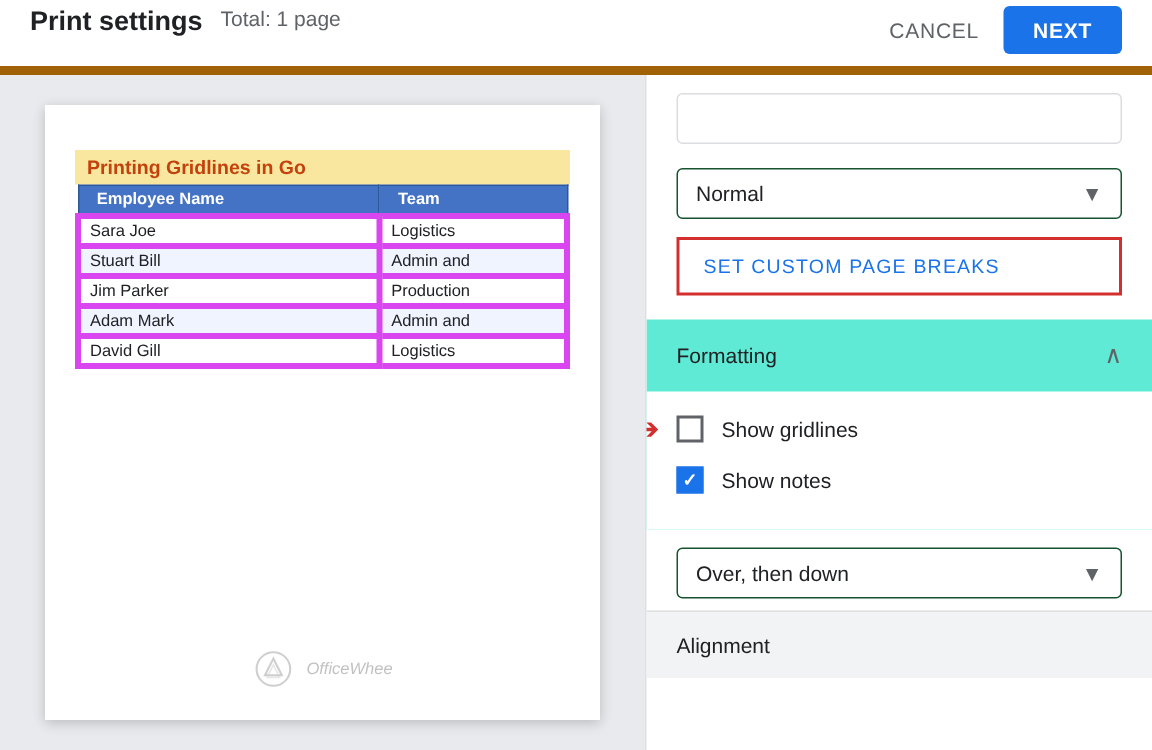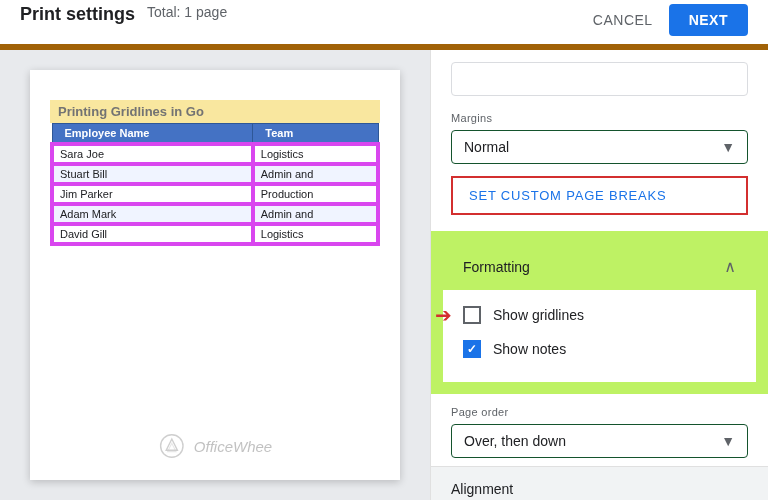--- a/index.html
+++ b/index.html
@@ -72,21 +72,21 @@
       box-shadow: 0 2px 8px rgba(0,0,0,0.2);
       overflow: hidden;
       position: relative;
     }
     .page-content {
       padding: 20px;
       padding-top: 30px;
     }
     .spreadsheet-title {
       background: #f9e79f;
-      color: #737373;
+      color: #c2410c;
       font-weight: bold;
       font-size: 13px;
       padding: 4px 8px;
       margin-bottom: 0;
       text-align: left;
     }
     .spreadsheet-table {
       width: 100%;
       border-collapse: collapse;
       font-size: 11px;
@@ -117,21 +117,21 @@
       display: flex;
       align-items: center;
       gap: 8px;
       opacity: 0.4;
     }
     .watermark-logo {
       width: 28px;
       height: 28px;
     }
     .watermark-text {
-      font-size: 15px;
+      font-size: 11px;
       color: #666;
       font-style: italic;
     }
 
     
     .settings-panel {
       flex: 1;
       background: #fff;
       padding: 0;
       overflow-y: auto;
@@ -191,22 +191,22 @@
       font-weight: 400;
       letter-spacing: 0.8px;
       cursor: pointer;
       text-align: left;
       width: calc(100% - 40px);
       display: block;
     }
 
     
     .formatting-section {
-      background: #bef264;
-      padding: 12px;
+      background: #5eead4;
+      padding: 0;
     }
     .formatting-header {
       display: flex;
       align-items: center;
       padding: 14px 20px;
       cursor: pointer;
     }
     .formatting-title {
       flex: 1;
       font-size: 14px;
@@ -345,21 +345,20 @@
     </div>
   </div>
 
   <div class="settings-panel">
 
     <div class="top-input">
       <input class="input-field" type="text" value="" style="">
     </div>
 
     <div class="margins-section">
-      <div class="section-label">Margins</div>
       <div class="dropdown-row">
         <span class="dropdown-value">Normal</span>
         <span class="dropdown-arrow">▼</span>
       </div>
     </div>
 
     <button class="custom-breaks-btn">SET CUSTOM PAGE BREAKS</button>
 
     <div class="formatting-section">
       <div class="formatting-header">
@@ -379,21 +378,20 @@
           <div class="checkbox checked">
             <span class="checkbox-check">✓</span>
           </div>
           <span class="checkbox-label">Show notes</span>
         </div>
 
       </div>
     </div>
 
     <div class="page-order-section">
-      <div class="section-label">Page order</div>
       <div class="dropdown-row">
         <span class="dropdown-value">Over, then down</span>
         <span class="dropdown-arrow">▼</span>
       </div>
     </div>
 
     <div class="alignment-section">
       <div class="alignment-header">
         <span class="alignment-title">Alignment</span>
       </div>

